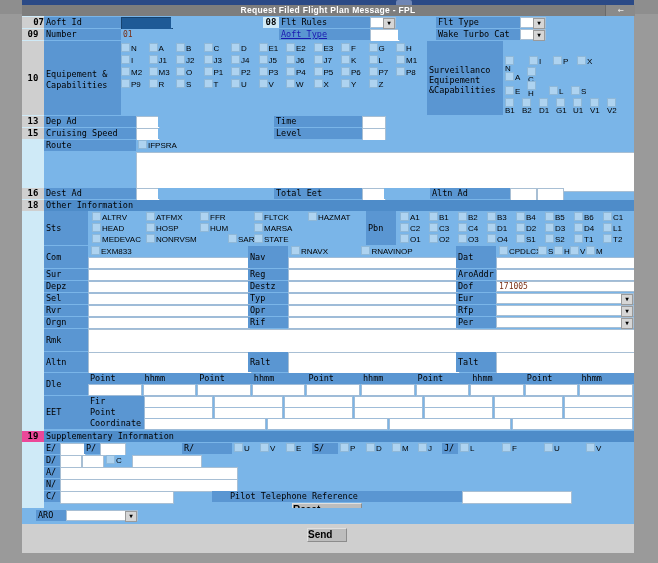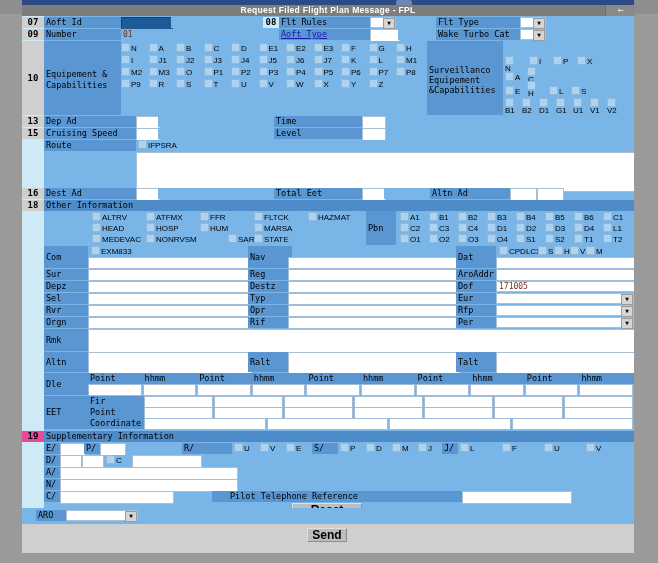--- a/index.html
+++ b/index.html
@@ -50,22 +50,22 @@
     background:#fff;border:1px solid #a8bfd4;height:11px;box-sizing:border-box;
     position:relative;
   }
   .sel .arw{
     position:absolute;right:0;top:0;width:10px;height:9px;background:#d6d6d6;
     border:1px solid #9a9a9a;font-size:6px;text-align:center;line-height:8px;color:#000;
   }
   .sel .val{position:absolute;left:2px;top:0;font-size:8px;line-height:10px;color:#7a2f14;}
   .abs{position:absolute;}
   .btn{
-    background:#bdbdbd;border:1px outset #e0e0e0;font-size:12px;font-weight:bold;
-    font-family:"Liberation Sans",sans-serif;text-align:center;color:#000;line-height:11px;
+    background:#bdbdbd;border:1px outset #e0e0e0;font-size:10px;font-weight:bold;
+    font-family:"Liberation Sans",sans-serif;text-align:left;color:#000;line-height:11px;
   }
   .link{color:#1a1ab0;text-decoration:underline;}
   .ta{background:#fff;border:1px solid #a8bfd4;resize:none;}
   .sect-hdr{background:#4e8cc9;color:#000;font-size:8.5px;font-weight:normal;line-height:11px;padding-left:2px;}
   .colhdr{background:#5a96d2;font-size:8.5px;line-height:11px;padding-left:2px;color:#000;}
 </style>
 </head>
 <body>
 
 <div id="browser-chrome">
@@ -74,21 +74,21 @@
 </div>
 <div id="titlebar">Request Filed Flight Plan Message - FPL</div>
 <div id="back-btn">←</div>
 
 <div id="page">
   <div id="form">
 
     <div class="abs lt" style="left:0;top:0;width:22px;height:434px;"></div>
     <div class="abs lt" style="left:0;top:434px;width:22px;height:58px;"></div>
 
-    <div class="abs num" style="left:0;top:1px;width:22px;">07</div>
+    <div class="abs num" style="left:0;top:1px;width:22px;text-align:right;">07</div>
     <div class="abs lbl" style="left:22px;top:1px;width:77px;">Aoft Id</div>
     <div class="abs" style="left:99px;top:1px;width:50px;height:11px;background:#1e5a96;border:1px solid #16436f;"></div>
     <div class="abs blue" style="left:149px;top:1px;width:92px;height:11px;"></div>
     <div class="abs num" style="left:241px;top:1px;width:16px;background:#cfeaf7;">08</div>
     <div class="abs lbl" style="left:257px;top:1px;width:91px;">Flt Rules</div>
     <div class="abs sel" style="left:348px;top:1px;width:26px;">
       <span class="val"></span>
       <span class="arw">▼</span>
     </div>
     <div class="abs blue" style="left:374px;top:1px;width:40px;height:11px;"></div>
@@ -156,33 +156,42 @@
     <div class="abs lbl" style="left:252px;top:172px;width:88px;">Total Eet</div>
     <div class="abs" style="left:340px;top:172px;width:22px;height:11px;background:#fff;border:1px solid #a8bfd4;"></div>
     <div class="abs blue" style="left:362px;top:172px;width:46px;height:11px;"></div>
     <div class="abs lbl" style="left:408px;top:172px;width:80px;">Altn Ad</div>
     <div class="abs" style="left:488px;top:172px;width:25px;height:11px;background:#fff;border:1px solid #a8bfd4;"></div>
     <div class="abs" style="left:515px;top:172px;width:25px;height:11px;background:#fff;border:1px solid #a8bfd4;"></div>
 
     <div class="abs num" style="left:0;top:184px;width:22px;">18</div>
     <div class="abs sect-hdr" style="left:22px;top:184px;width:590px;height:11px;">Other Information</div>
 
+    <div class="abs lbl" style="left:22px;top:195px;width:44px;height:34px;line-height:34px;">Sts</div>
     <div class="abs blue" id="sts-grid" style="left:66px;top:195px;width:278px;height:34px;"></div>
     <div class="abs lbl" style="left:344px;top:195px;width:30px;height:34px;line-height:34px;">Pbn</div>
     <div class="abs blue" id="pbn-grid" style="left:374px;top:195px;width:238px;height:34px;"></div>
 
     <div class="abs lbl" style="left:22px;top:230px;width:44px;height:22px;line-height:22px;">Com</div>
     <div class="abs blue" style="left:66px;top:230px;width:160px;height:11px;">
       <span class="cb-wrap" style="margin-left:3px;">
         <span class="cbx"></span><span>EXM833</span>
       </span>
     </div>
     <div class="abs fld" style="left:66px;top:241px;width:160px;"></div>
 
     <div class="abs lbl" style="left:226px;top:230px;width:40px;height:22px;line-height:22px;">Nav</div>
+    <div class="abs blue" style="left:266px;top:230px;width:168px;height:11px;">
+      <span class="cb-wrap" style="margin-left:3px;">
+        <span class="cbx"></span><span>RNAVX</span>
+      </span>
+      <span class="cb-wrap" style="margin-left:28px;">
+        <span class="cbx"></span><span>RNAVINOP</span>
+      </span>
+    </div>
     <div class="abs fld" style="left:266px;top:241px;width:168px;"></div>
 
     <div class="abs lbl" style="left:434px;top:230px;width:40px;height:22px;line-height:22px;">Dat</div>
     <div class="abs blue" id="dat-cbs" style="left: 474px; top: 230px; width: 138px; height: 11px; position: absolute;">
         <span class="cb-wrap" style="position: absolute; left: 3px; top: 0px;"><span class="cbx"></span><span>CPDLCX</span></span>
         <span class="cb-wrap" style="position: absolute; left: 42px; top: 0px;"><span class="cbx"></span><span>S</span></span>
         <span class="cb-wrap" style="position: absolute; left: 58px; top: 0px;"><span class="cbx"></span><span>H</span></span>
         <span class="cb-wrap" style="position: absolute; left: 74px; top: 0px;"><span class="cbx"></span><span>V</span></span>
         <span class="cb-wrap" style="position: absolute; left: 90px; top: 0px;"><span class="cbx"></span><span>M</span></span>
       </div>

